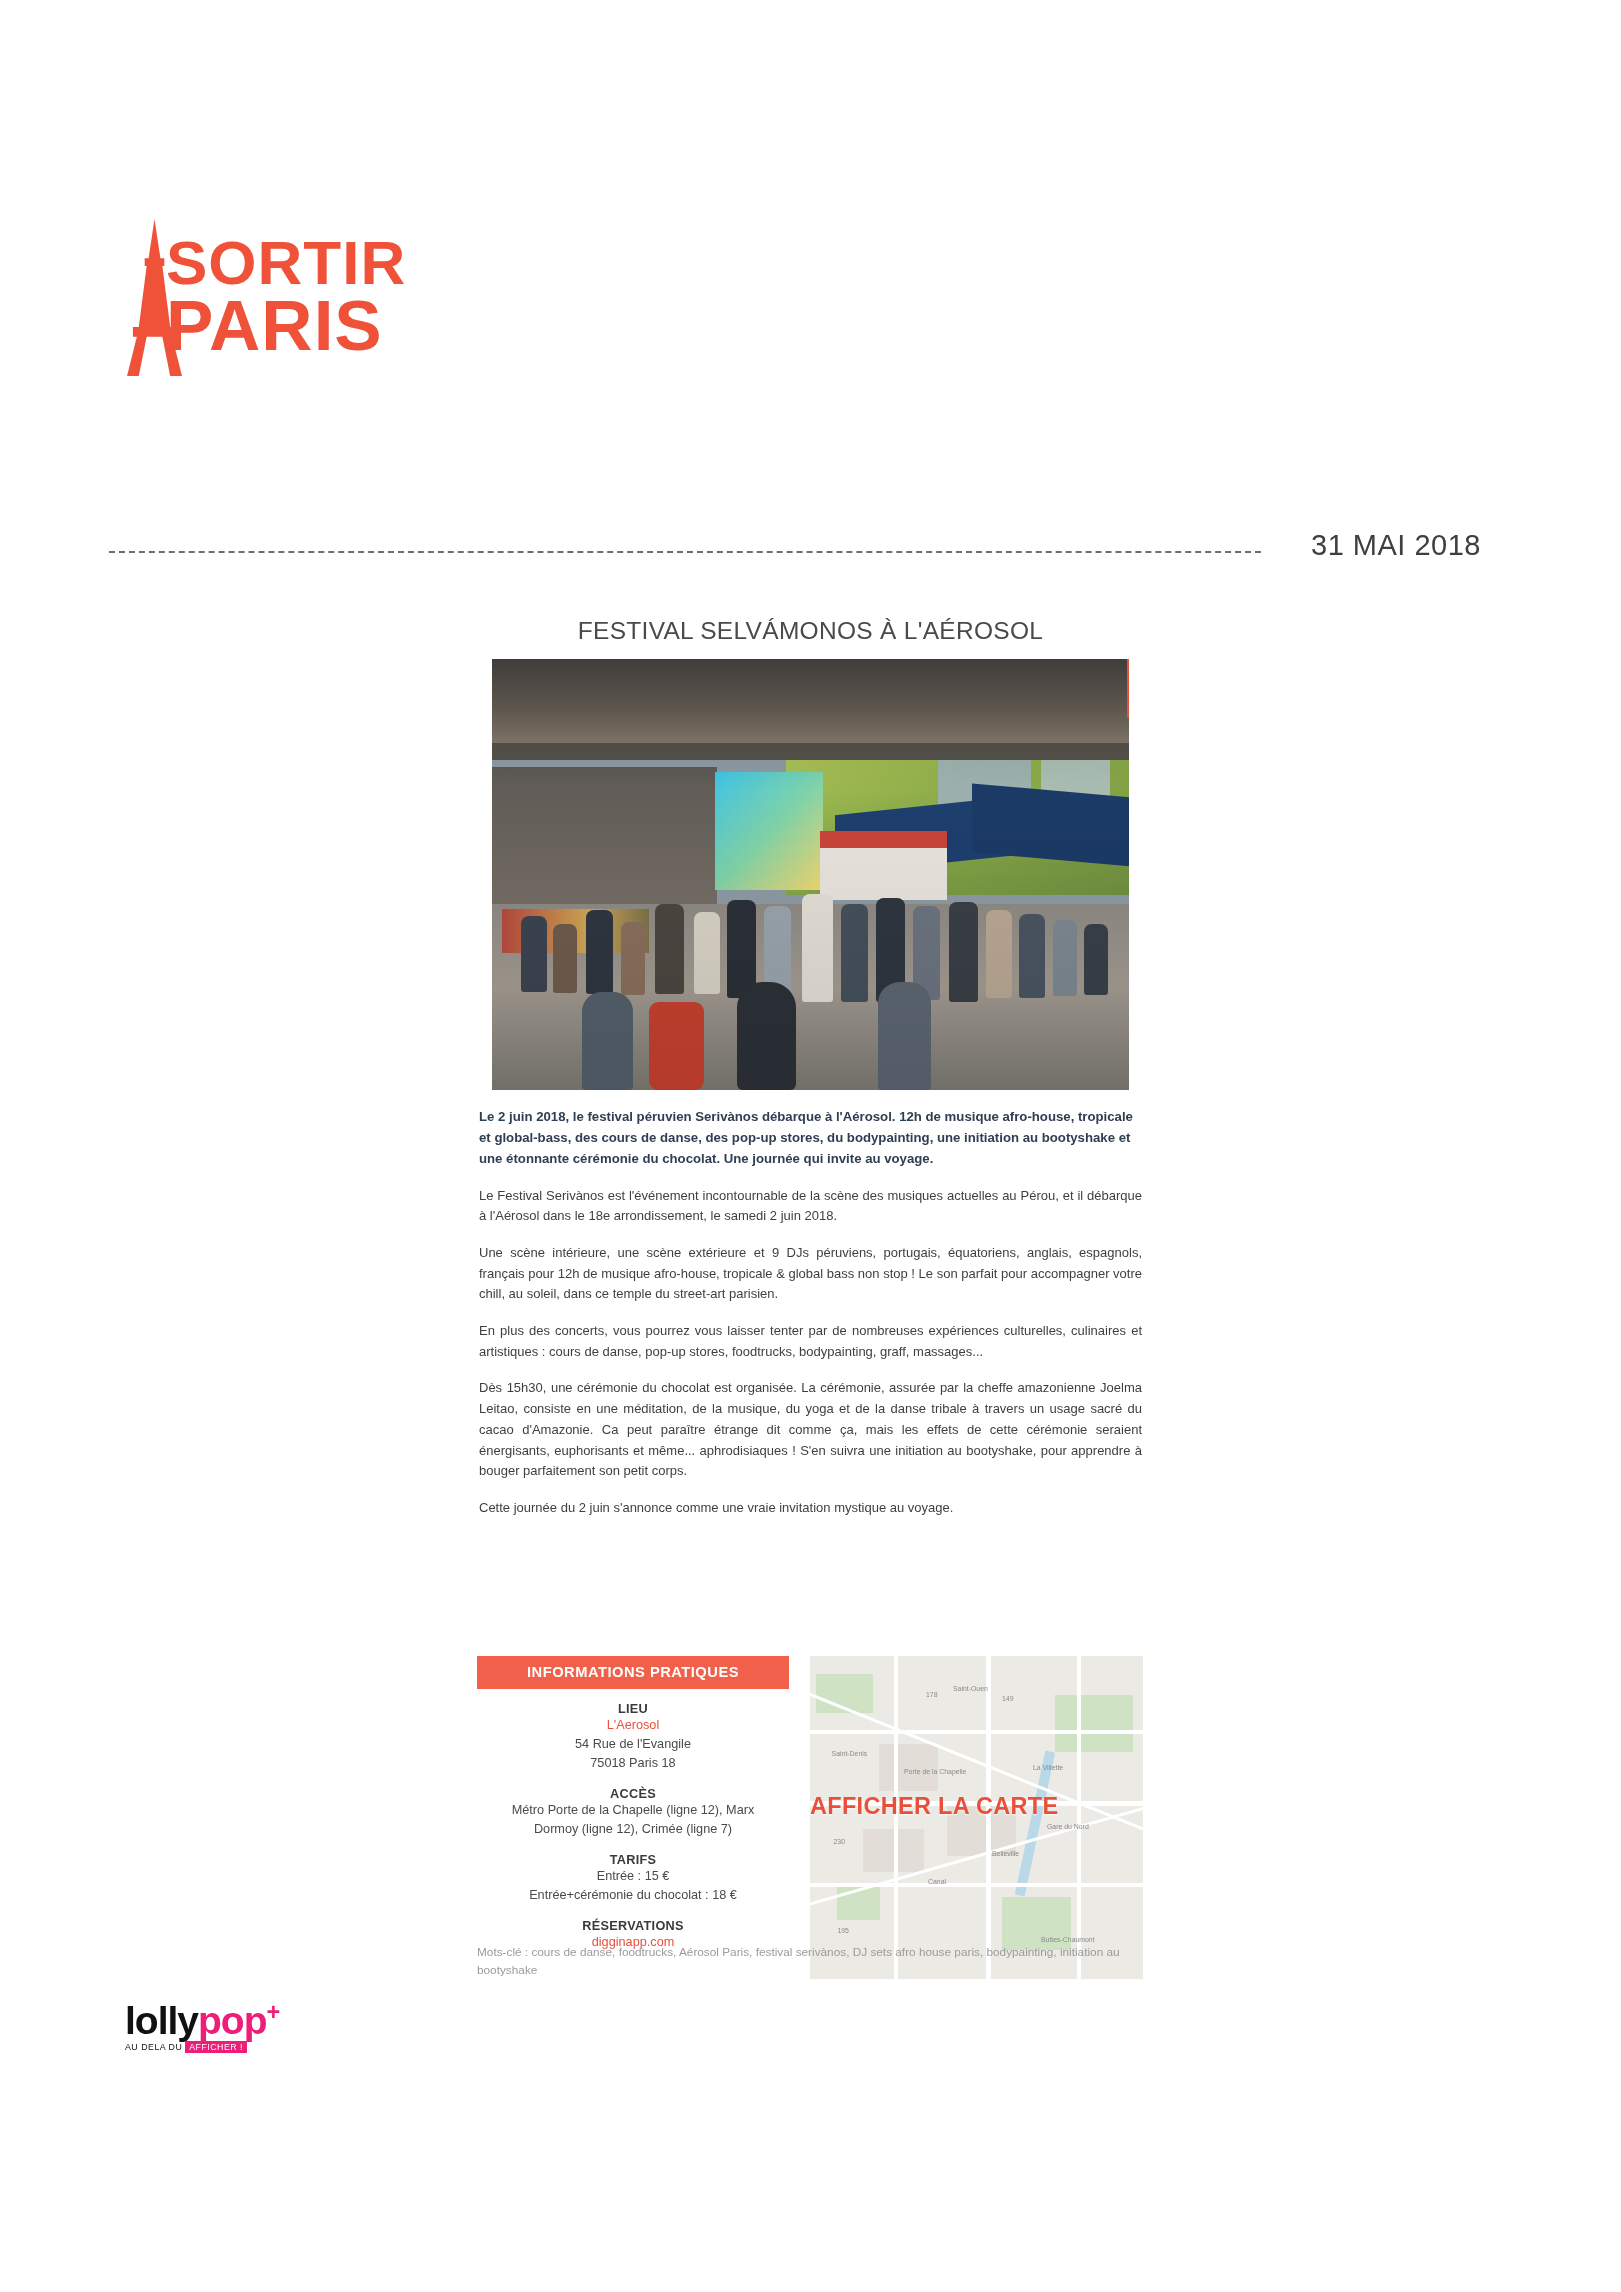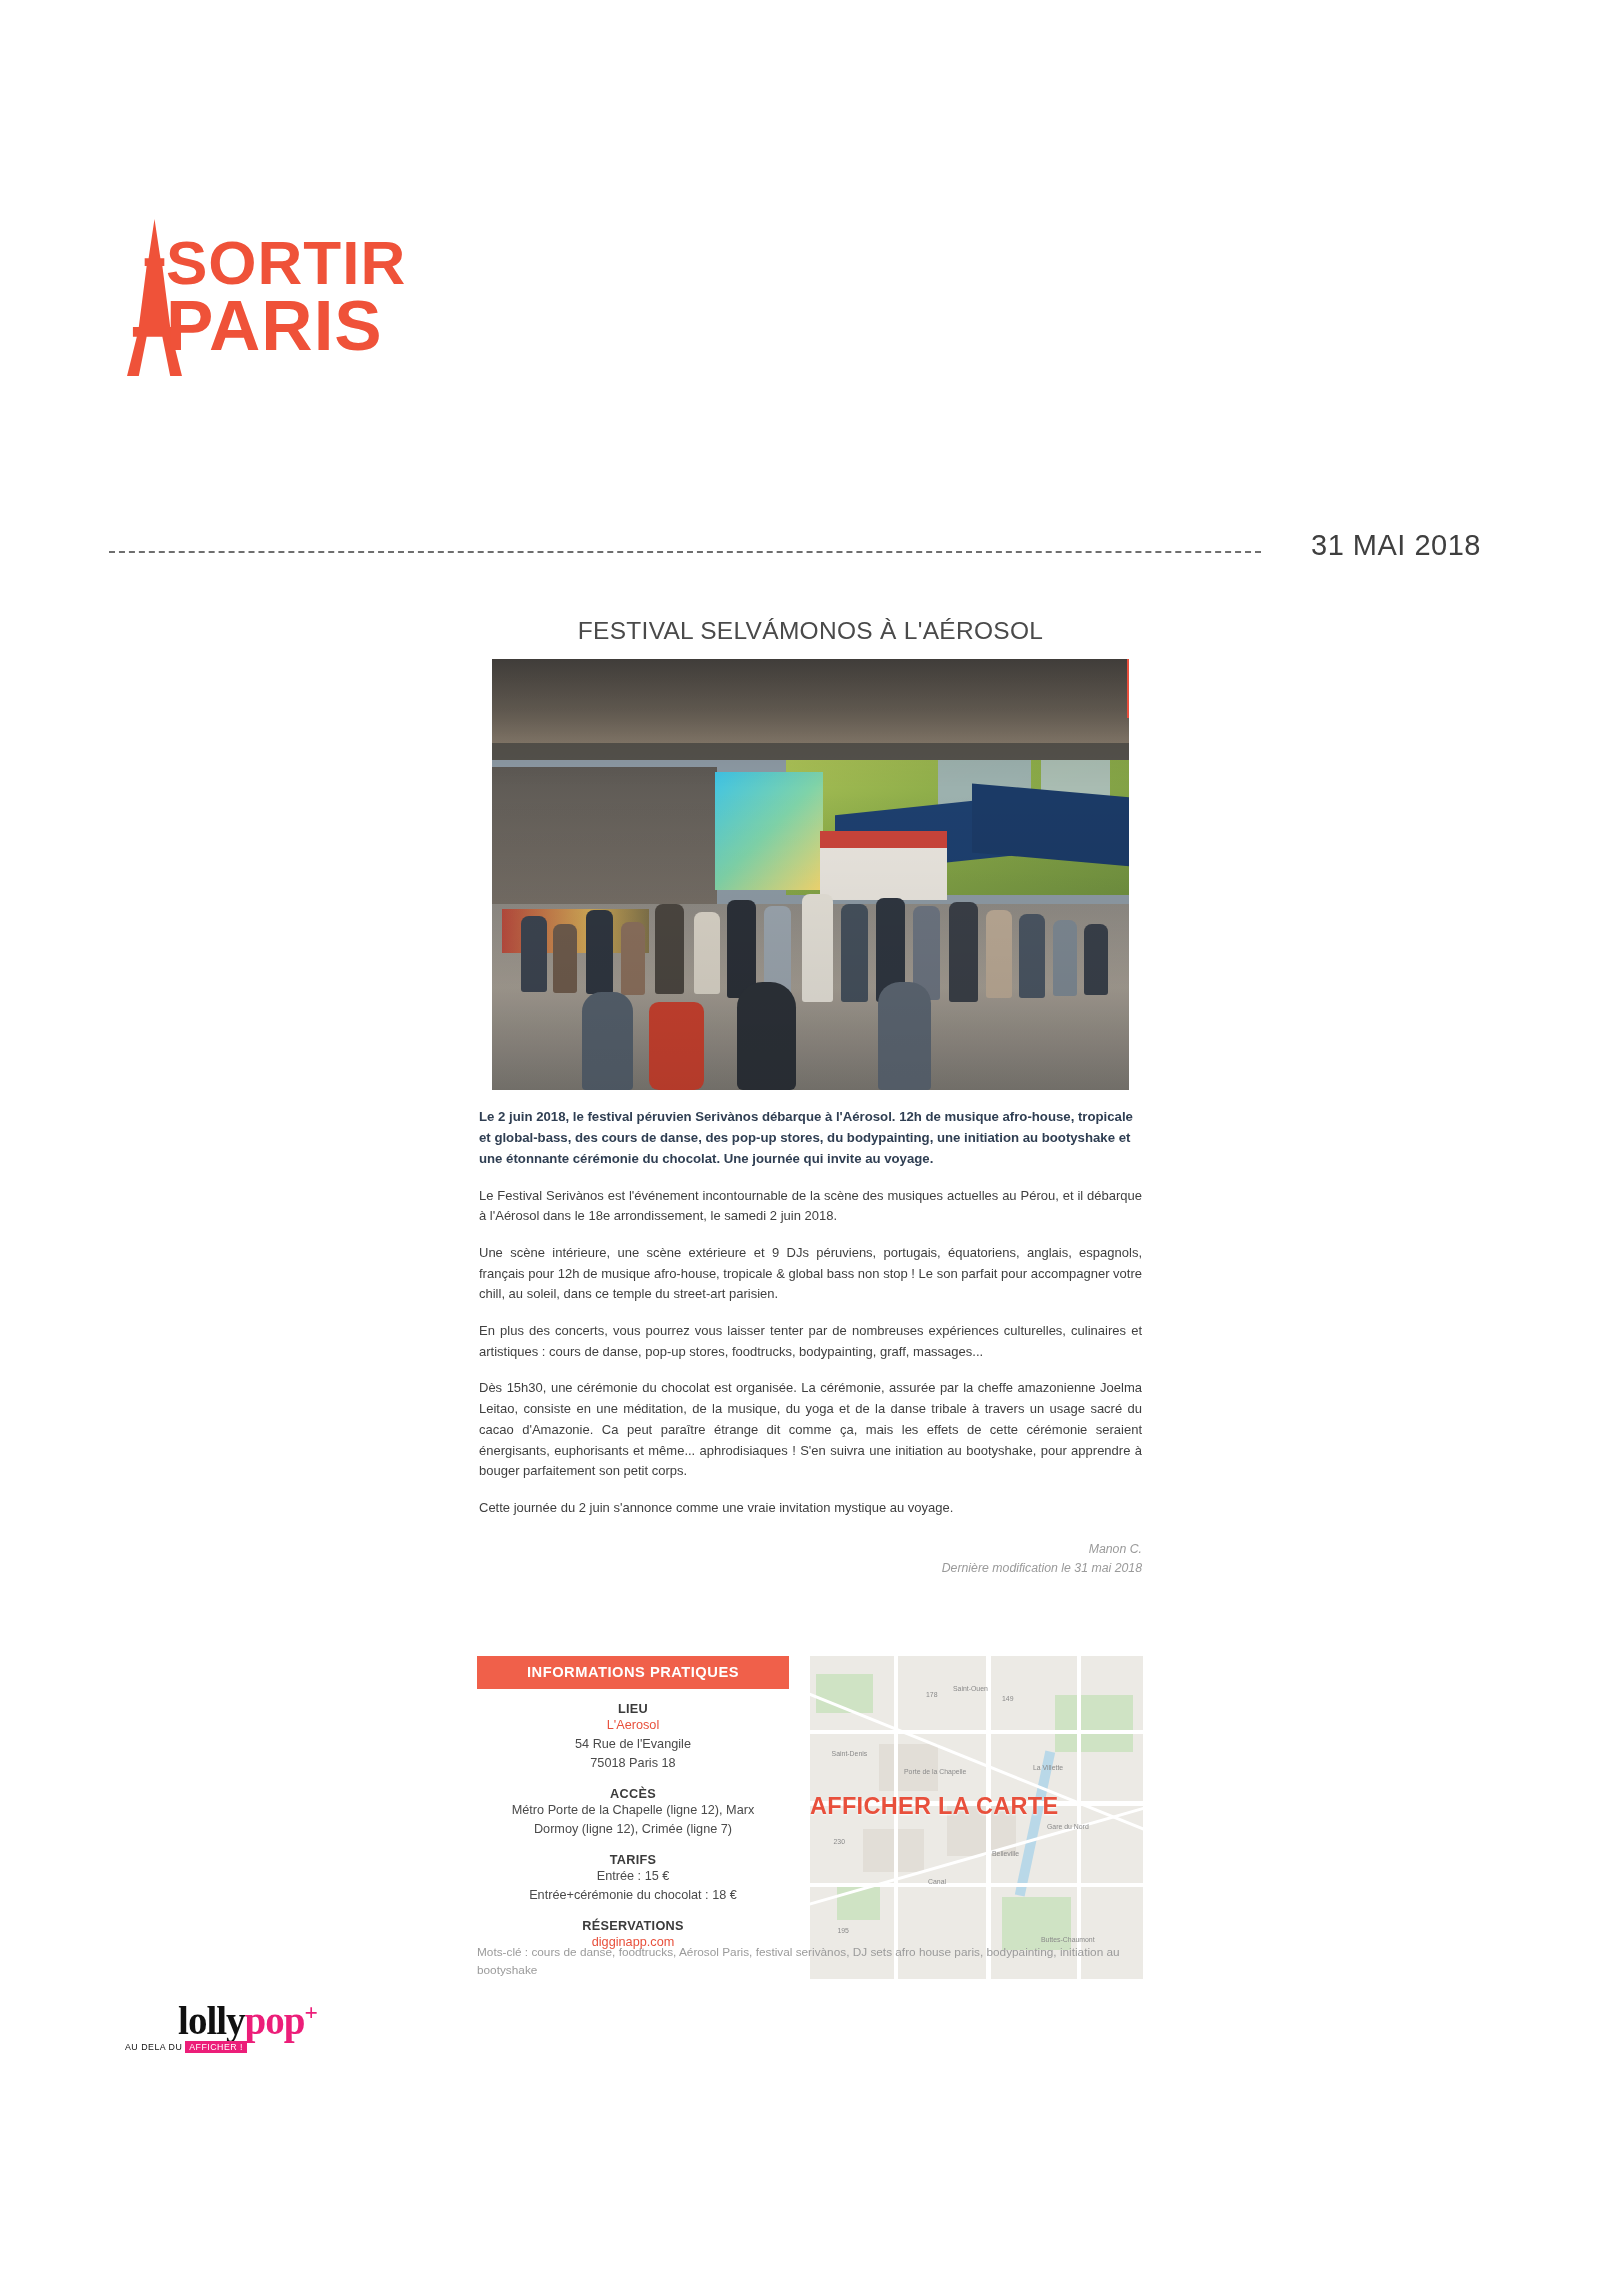--- a/index.html
+++ b/index.html
@@ -240,22 +240,21 @@
     left: 125px;
     top: 2001px;
     width: 245px;
     height: 78px;
   }
   .lolly {
     font-size: 39px;
     font-weight: bold;
     letter-spacing: -1px;
     line-height: 1;
-    font-family: Liberation Serif, serif;
-    text-align: center;
+    font-family: Liberation Sans, sans-serif;
   }
   .lolly .k1 { color: #111111; }
   .lolly .k2 { color: #ec1e79; }
   .lolly .k3 { color: #ec1e79; font-size: 23.5px; vertical-align: super; }
   .lolly-sub {
     margin-top: 2px;
     font-size: 8.8px;
     letter-spacing: 0.5px;
     color: #111111;
   }
@@ -330,24 +329,20 @@
   </div>
 
   <p class="lede">Le 2 juin 2018, le festival péruvien Serivànos débarque à l'Aérosol. 12h de musique afro-house, tropicale et global-bass, des cours de danse, des pop-up stores, du bodypainting, une initiation au bootyshake et une étonnante cérémonie du chocolat. Une journée qui invite au voyage.</p>
 
   <p class="para">Le Festival Serivànos est l'événement incontournable de la scène des musiques actuelles au Pérou, et il débarque à l'Aérosol dans le 18e arrondissement, le samedi 2 juin 2018.</p>
   <p class="para">Une scène intérieure, une scène extérieure et 9 DJs péruviens, portugais, équatoriens, anglais, espagnols, français pour 12h de musique afro-house, tropicale &amp; global bass non stop ! Le son parfait pour accompagner votre chill, au soleil, dans ce temple du street-art parisien.</p>
   <p class="para">En plus des concerts, vous pourrez vous laisser tenter par de nombreuses expériences culturelles, culinaires et artistiques : cours de danse, pop-up stores, foodtrucks, bodypainting, graff, massages...</p>
   <p class="para">Dès 15h30, une cérémonie du chocolat est organisée. La cérémonie, assurée par la cheffe amazonienne Joelma Leitao, consiste en une méditation, de la musique, du yoga et de la danse tribale à travers un usage sacré du cacao d'Amazonie. Ca peut paraître étrange dit comme ça, mais les effets de cette cérémonie seraient énergisants, euphorisants et même... aphrodisiaques ! S'en suivra une initiation au bootyshake, pour apprendre à bouger parfaitement son petit corps.</p>
   <p class="para">Cette journée du 2 juin s'annonce comme une vraie invitation mystique au voyage.</p>
 
-  <div class="byline">
-    <div>Manon C.</div>
-    <div>Dernière modification le 31 mai 2018</div>
-  </div>
 </div>
 
 <div class="info-row">
 
   <div class="info-col">
     <div class="info-banner">INFORMATIONS PRATIQUES</div>
 
     <div class="info-head">LIEU</div>
     <div class="info-line accent">L'Aerosol</div>
     <div class="info-line">54 Rue de l'Evangile</div>

